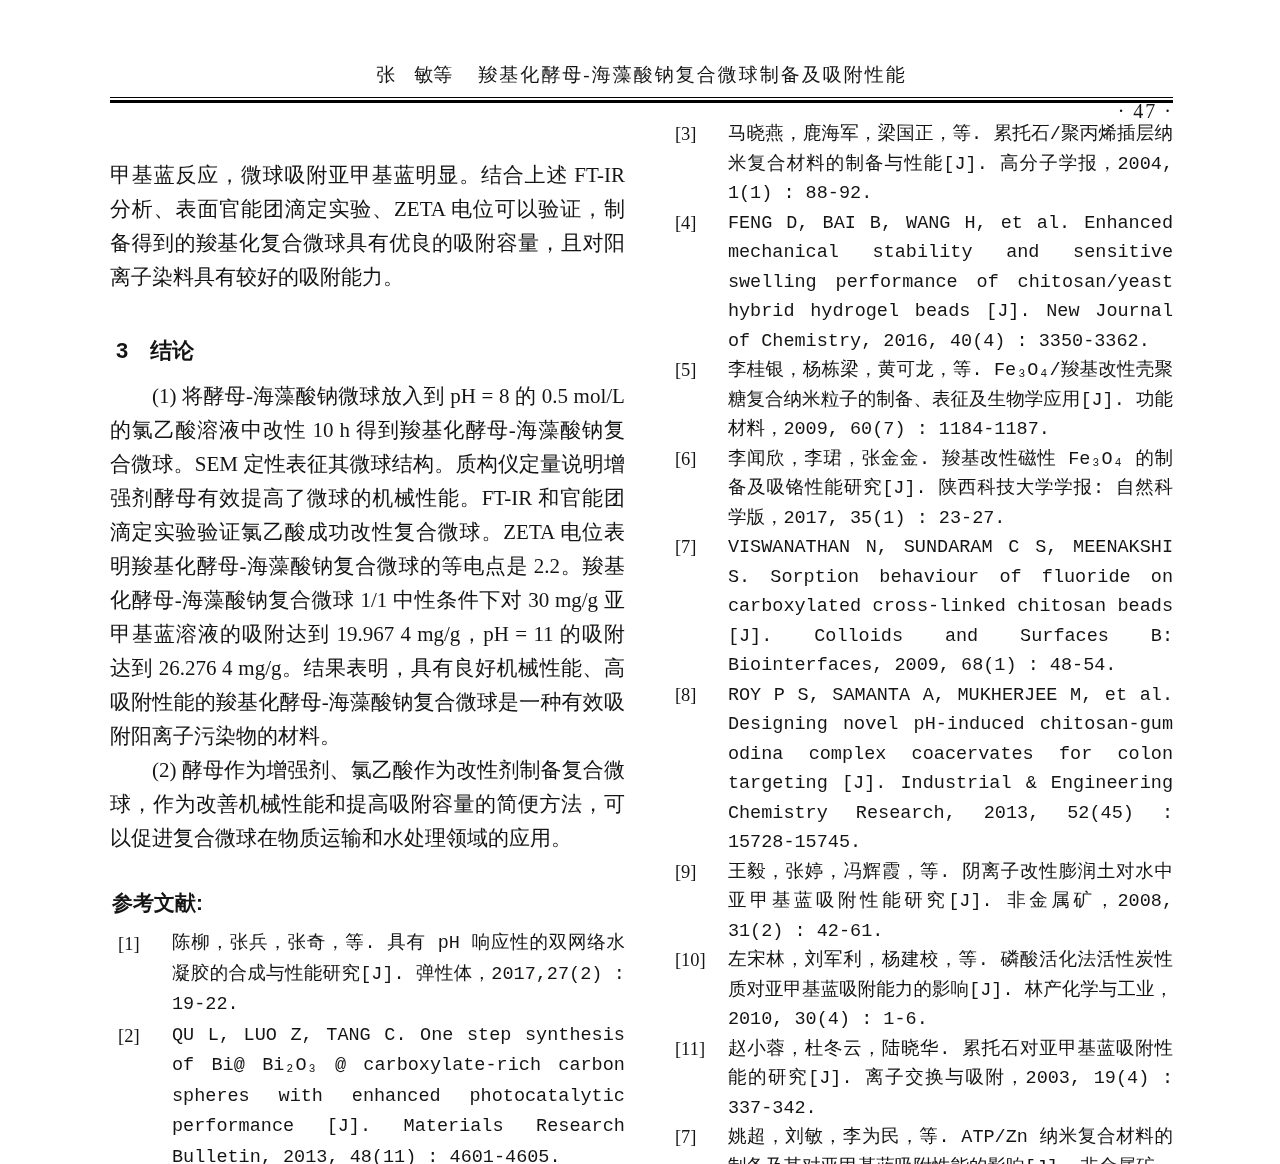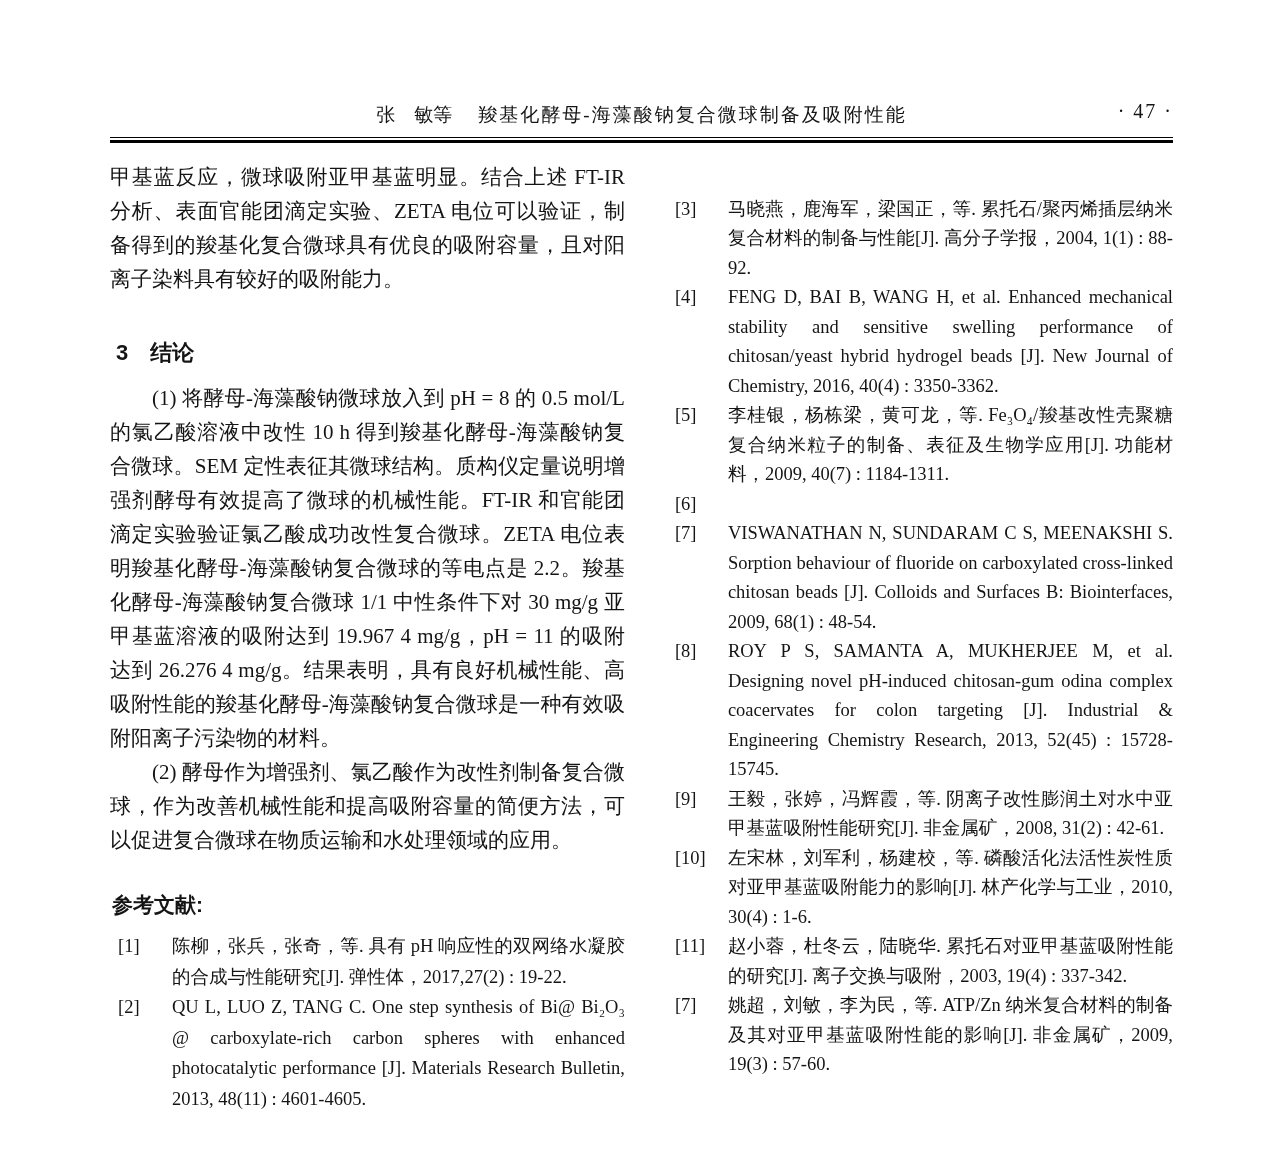--- a/index.html
+++ b/index.html
@@ -2,21 +2,21 @@
 <html><head>
 <meta charset="utf-8">
 <style>
   html,body{margin:0;padding:0;background:#ffffff;}
   .page{
     position:relative;width:1280px;height:1164px;background:#ffffff;overflow:hidden;
     font-family:"Liberation Serif","DejaVu Serif",serif;color:#141414;
     -webkit-font-smoothing:antialiased;
   }
   .inner{margin:0 107px 0 110px;}
-  .header{position:relative;padding-top:102px;}
+  .header{position:relative;padding-top:62px;}
   .running{text-align:center;font-size:19px;white-space:nowrap;}
   .running .author{margin-right:26px;}
   .running .title{letter-spacing:2px;}
   .pagenum{position:absolute;right:0;top:100px;font-size:20px;letter-spacing:2px;}
   .rule{margin-top:9px;height:2px;border-top:1px solid #000;border-bottom:3px solid #000;}
   .columns{display:flex;gap:48px;margin-top:17px;align-items:center;}
   .col-left{width:521px;}
   .col-right{width:506px;}
   .body{font-size:21px;line-height:34px;text-align:justify;margin:0;}
   .indent{text-indent:2em;}
@@ -27,21 +27,21 @@
   .refhead{
     font-family:"Liberation Sans","DejaVu Sans",sans-serif;font-weight:bold;
     font-size:21px;margin:34px 0 12px 2px;
   }
   .reflist{font-size:18.5px;line-height:30.5px;}
   .col-right .reflist{line-height:29.5px;}
   .ref{display:grid;grid-template-columns:62px 1fr;}
   .col-right .ref{grid-template-columns:55px 1fr;}
   .ref-num{padding-left:8px;}
   .col-right .ref-num{padding-left:2px;}
-  .ref-text{text-align:justify;}
+  .ref-text{text-align:justify;font-family:Liberation Mono, monospace;}
 </style>
 </head>
 <body>
 
 <div class="page">
   <div class="inner">
 
     <div class="header">
       <div class="running">
         <span class="author">张　敏等</span><span class="title">羧基化酵母-海藻酸钠复合微球制备及吸附性能</span>
@@ -81,24 +81,25 @@
             <div class="ref">
               <span class="ref-num">[3]</span>
               <span class="ref-text">马晓燕，鹿海军，梁国正，等. 累托石/聚丙烯插层纳米复合材料的制备与性能[J]. 高分子学报，2004, 1(1) : 88-92.</span>
             </div>
             <div class="ref">
               <span class="ref-num">[4]</span>
               <span class="ref-text">FENG D, BAI B, WANG H, et al. Enhanced mechanical stability and sensitive swelling performance of chitosan/yeast hybrid hydrogel beads [J]. New Journal of Chemistry, 2016, 40(4) : 3350-3362.</span>
             </div>
             <div class="ref">
               <span class="ref-num">[5]</span>
-              <span class="ref-text">李桂银，杨栋梁，黄可龙，等. Fe₃O₄/羧基改性壳聚糖复合纳米粒子的制备、表征及生物学应用[J]. 功能材料，2009, 40(7) : 1184-1311.</span>
+              <span class="ref-text">李桂银，杨栋梁，黄可龙，等. Fe₃O₄/羧基改性壳聚糖复合纳米粒子的制备、表征及生物学应用[J]. 功能材料，2009, 60(7) : 1184-1187.</span>
             </div>
             <div class="ref">
               <span class="ref-num">[6]</span>
+              <span class="ref-text">李闻欣，李珺，张金金. 羧基改性磁性 Fe₃O₄ 的制备及吸铬性能研究[J]. 陕西科技大学学报: 自然科学版，2017, 35(1) : 23-27.</span>
             </div>
             <div class="ref">
               <span class="ref-num">[7]</span>
               <span class="ref-text">VISWANATHAN N, SUNDARAM C S, MEENAKSHI S. Sorption behaviour of fluoride on carboxylated cross-linked chitosan beads [J]. Colloids and Surfaces B: Biointerfaces, 2009, 68(1) : 48-54.</span>
             </div>
             <div class="ref">
               <span class="ref-num">[8]</span>
               <span class="ref-text">ROY P S, SAMANTA A, MUKHERJEE M, et al. Designing novel pH-induced chitosan-gum odina complex coacervates for colon targeting [J]. Industrial &amp; Engineering Chemistry Research, 2013, 52(45) : 15728-15745.</span>
             </div>
             <div class="ref">

